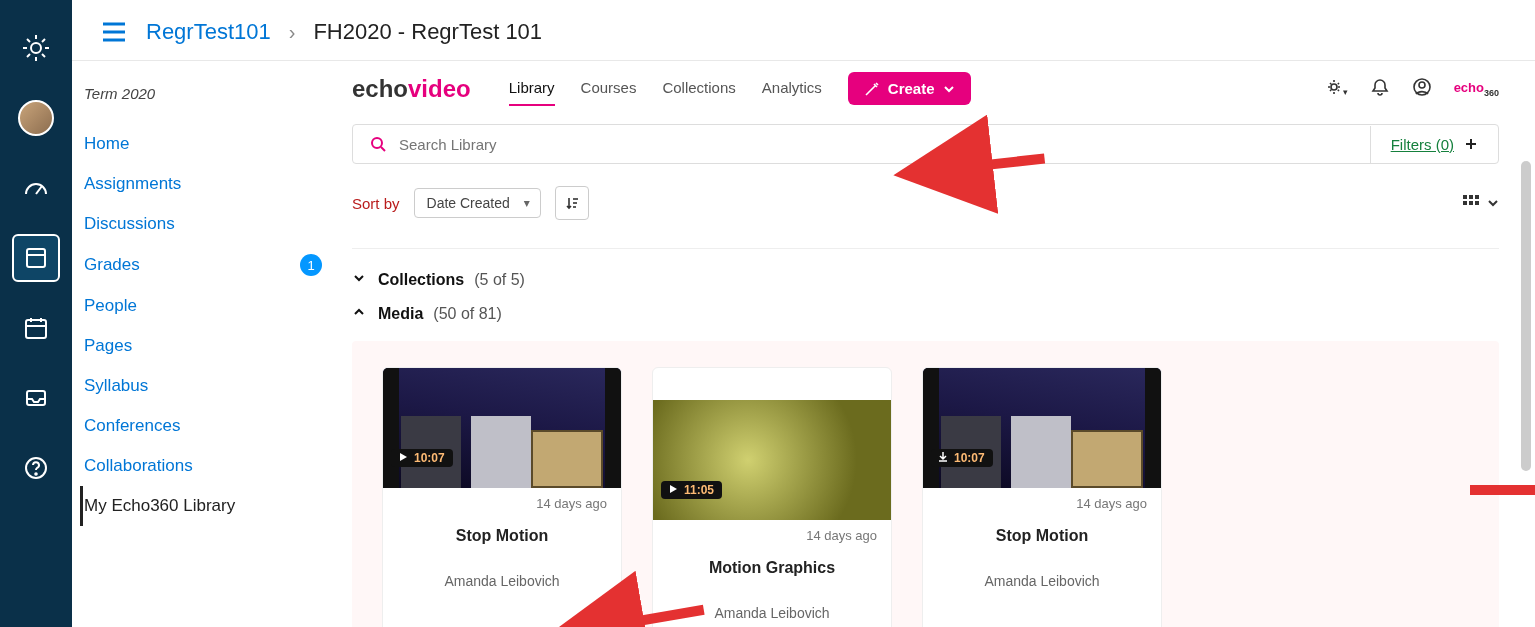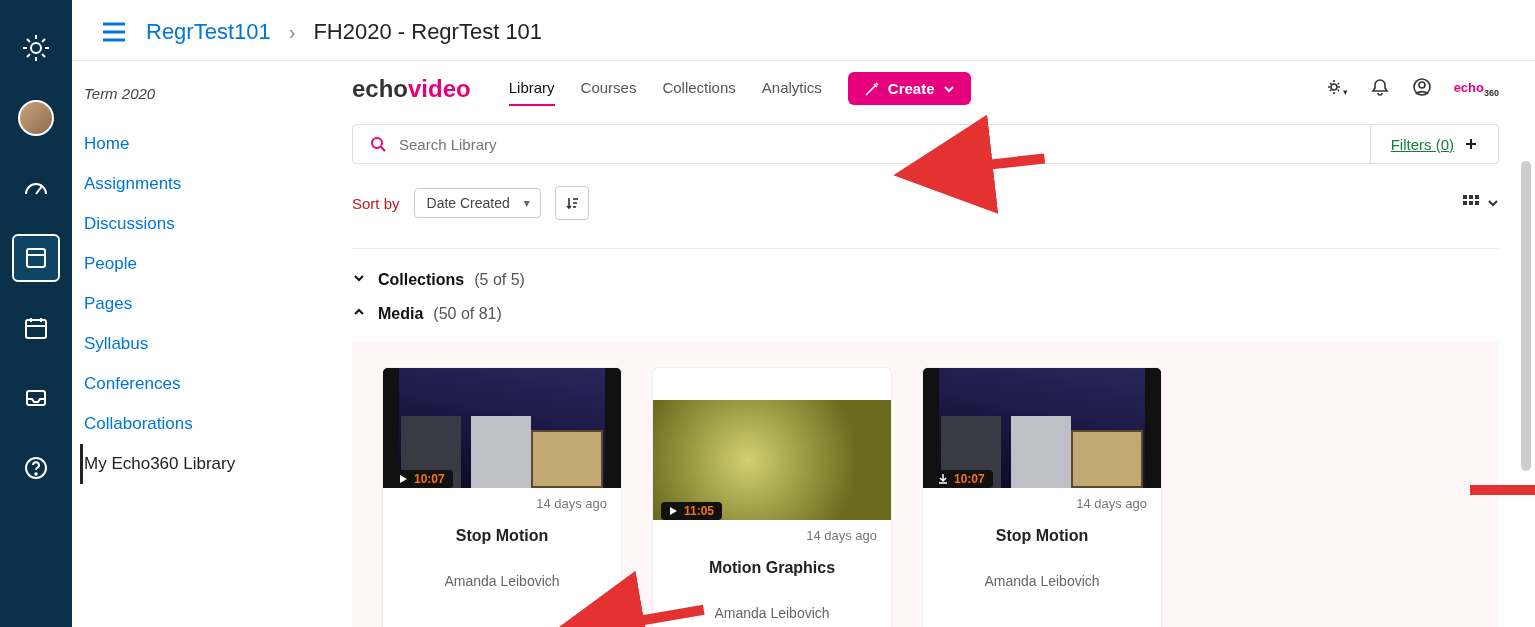--- a/index.html
+++ b/index.html
@@ -59,21 +59,21 @@
   .cards { display:flex; gap:30px; margin-top:10px; background:#fff7f7; padding:26px 30px; border-radius:4px; }
   .card { width:240px; background:#fff; border:1px solid #eee; border-radius:6px; overflow:hidden; display:flex; flex-direction:column; }
   .thumb { height:120px; position:relative; background:#1a1830; }
   .thumb.buildings { background: linear-gradient(10deg,#0b0820 0%, #1c1846 55%, #2a285c 100%); }
   .thumb.buildings::before, .thumb.buildings::after { content:""; position:absolute; bottom:0; background:#cfcfd6; }
   .thumb.buildings::before { left:18px; width:60px; height:72px; box-shadow: inset 0 0 0 2px #3a3a44, 70px 0 0 0 #bfbfc8, 70px 0 0 2px #3a3a44 inset; }
   .thumb.buildings::after { right:18px; width:72px; height:58px; background:#c2a872; box-shadow: inset 0 0 0 2px #5a4a2a; }
   .thumb .lbar { position:absolute; left:0; top:0; width:16px; height:100%; background:#111; }
   .thumb .rbar { position:absolute; right:0; top:0; width:16px; height:100%; background:#111; }
   .thumb.stone { background: radial-gradient(circle at 40% 50%, #d0d070, #6b6b1e 70%); margin-top: 32px; }
-  .duration { position:absolute; left:8px; bottom:0; background:#111; color:#f97316; font-size:12px; font-weight:600; padding:2px 8px 2px 6px; border-radius:4px; display:flex; align-items:center; gap:5px; }
+  .duration { position:absolute; left:8px; bottom:21px; background:#111; color:#fdba74; font-size:12px; font-weight:600; padding:2px 8px 2px 6px; border-radius:4px; display:flex; gap:5px; }
   .card-meta { padding:10px 14px 16px 14px; text-align:center; }
   .ago { font-size:13px; color:#777; text-align:right; padding:8px 14px 0 0; }
   .title { font-size:16px; font-weight:600; color:#222; margin-top:6px; }
   .author { font-size:14px; color:#666; margin-top:28px; }
   
   .arrow { position:absolute; width:0; height:0; }
   .arrow1 { left:610px; top:108px; transform: rotate(-40deg); }
   .arrow2 { left:280px; top:512px; transform: rotate(20deg); }
   .arrow3 { left:1218px; top:444px; transform: rotate(180deg); }
   .arrow svg { overflow:visible; }
@@ -157,20 +157,24 @@
         <div class="term">Term 2020</div>
         <ul class="nav-list" id="nav-list">
             <li class="nav-item">
               <span>Home</span>
             </li>
             <li class="nav-item">
               <span>Assignments</span>
             </li>
             <li class="nav-item">
               <span>Discussions</span>
+            </li>
+            <li class="nav-item">
+              <span>Grades</span>
+              <span class="badge">1</span>
             </li>
             <li class="nav-item">
               <span>People</span>
             </li>
             <li class="nav-item">
               <span>Pages</span>
             </li>
             <li class="nav-item">
               <span>Syllabus</span>
             </li>

